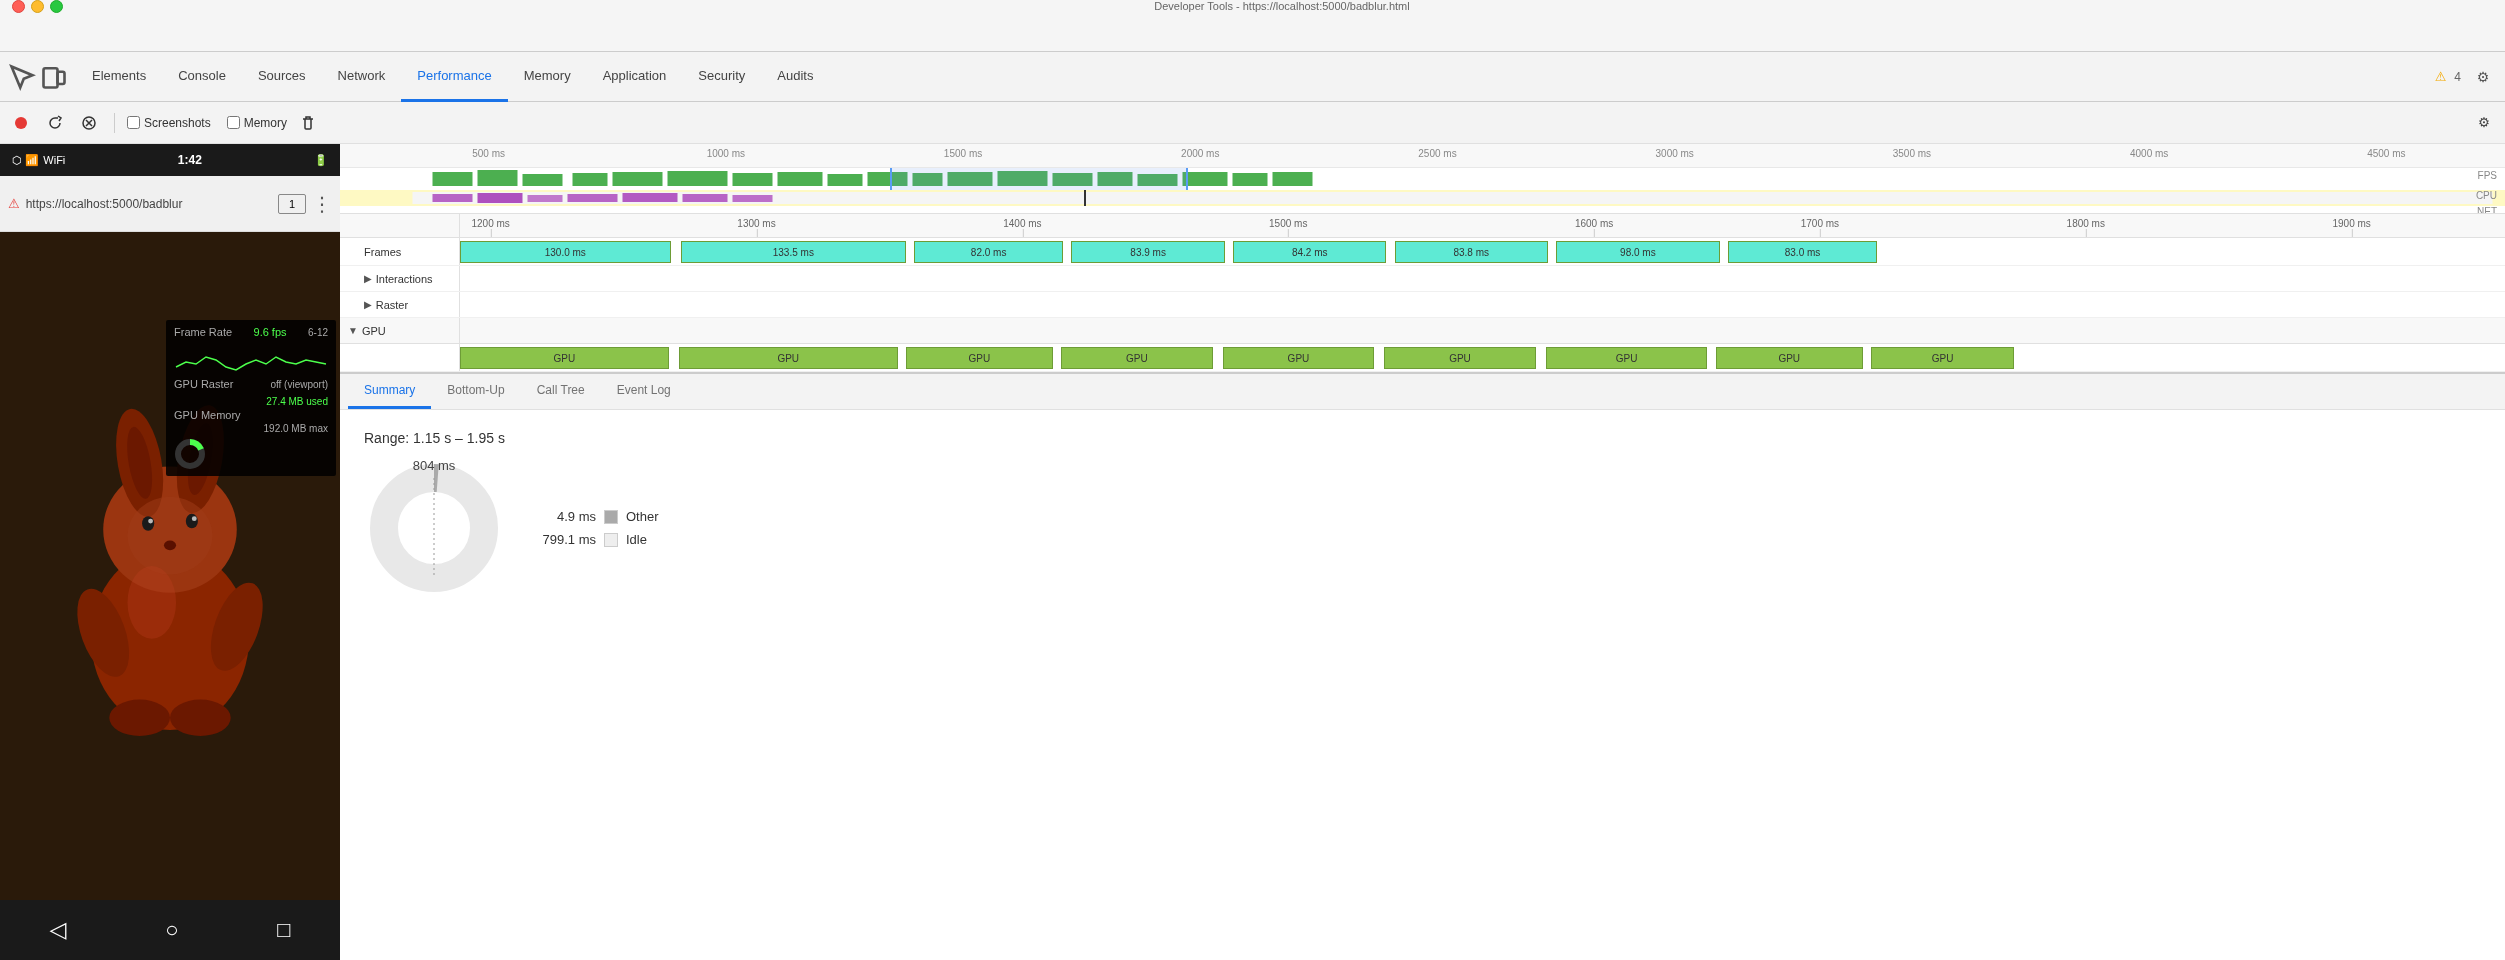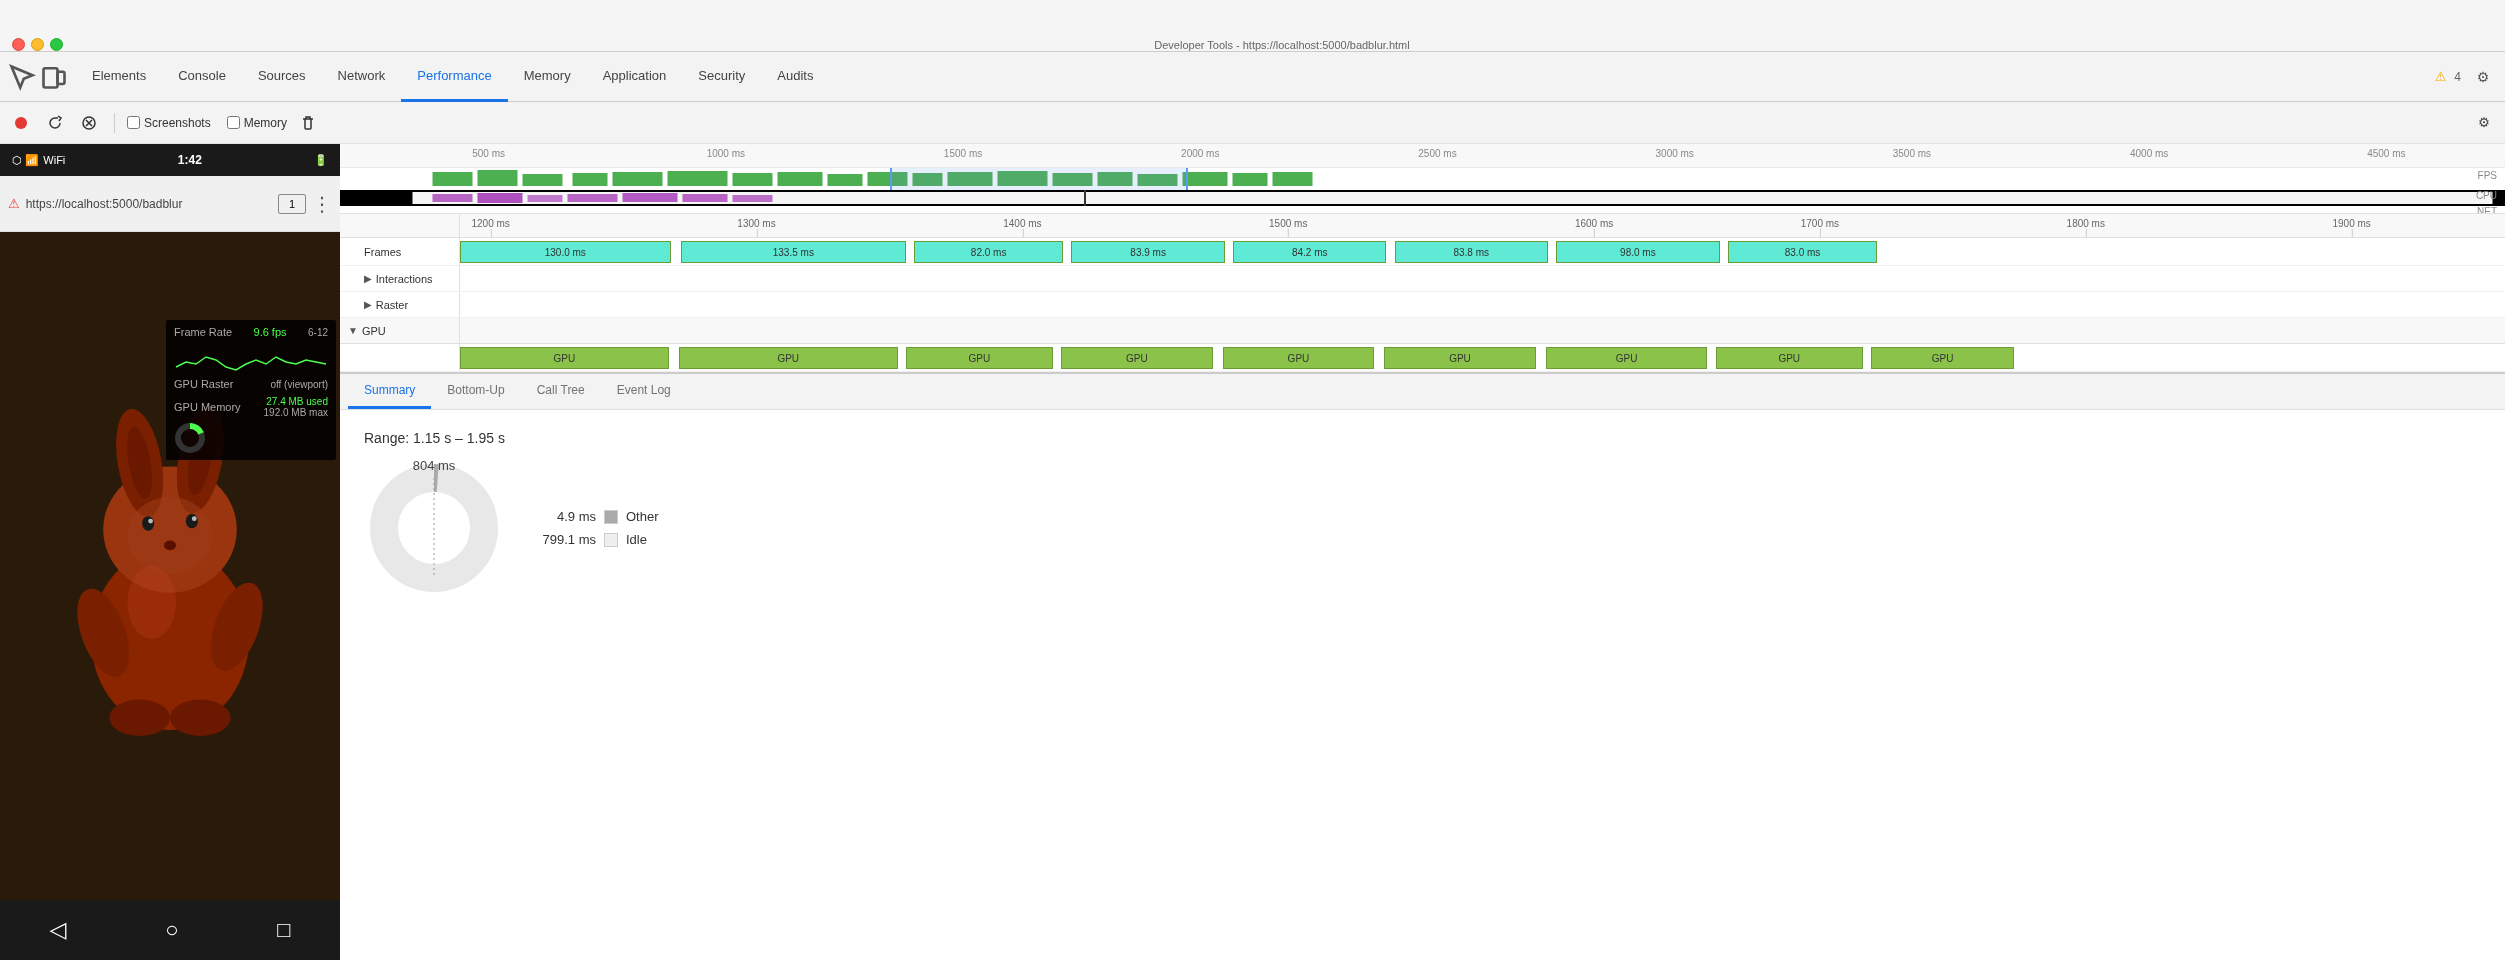--- a/index.html
+++ b/index.html
@@ -1,21 +1,21 @@
 <!DOCTYPE html>
 <html><head>
   <meta charset="utf-8">
   <style>
     * { margin: 0; padding: 0; box-sizing: border-box; }
     body { font-family: -apple-system, 'Helvetica Neue', Arial, sans-serif; font-size: 12px; background: #fff; width: 2505px; height: 960px; overflow: hidden; display: flex; flex-direction: column; }
 
     
     .browser-bar {
       display: flex;
-      align-items: flex-end;
+      align-items: flex-start;
       height: 52px;
       background: #f5f5f5;
       border-bottom: 1px solid #ccc;
       padding: 0 12px;
       gap: 8px;
       flex-shrink: 0;
     }
     .traffic-lights { display: flex; gap: 6px; align-items: center; }
     .tl { width: 13px; height: 13px; border-radius: 50%; }
     .tl-red { background: #ff5f57; border: 1px solid #e0443e; }
@@ -151,21 +151,21 @@
       font-size: 11px;
       width: 170px;
       border-radius: 2px;
     }
     .stat-row { display: flex; align-items: center; justify-content: space-between; margin-bottom: 4px; }
     .stat-label { color: #aaa; font-size: 11px; }
     .stat-value { color: #4cff4c; font-size: 11px; }
     .stat-range { color: #aaa; font-size: 10px; }
     .gpu-mem-values { display: flex; flex-direction: column; align-items: flex-end; }
     .gpu-mem-used { color: #4cff4c; font-size: 10px; }
-    .gpu-mem-max { color: #aaa; font-size: 10px; }
+    .gpu-mem-max { color: #aaa; font-size: 10px; margin-top: 16px; }
 
     
     .perf-panel {
       flex: 1;
       display: flex;
       flex-direction: column;
       overflow: hidden;
       background: #fff;
     }
 
@@ -187,21 +187,21 @@
       border-bottom: 1px solid #e8e8e8;
     }
     .ov-tick {
       font-size: 10px;
       color: #888;
       flex: 1;
       text-align: center;
     }
     .ov-fps-row { height: 18px; background: #fff; position: relative; padding-left: 30px; }
     .ov-fps-label { position: absolute; right: 8px; top: 2px; font-size: 10px; color: #888; }
-    .ov-cpu-row { height: 12px; background: #000000; position: relative; padding-left: 30px; }
+    .ov-cpu-row { height: 12px; background: #fef9c3; position: relative; padding-left: 30px; }
     .ov-cpu-label { position: absolute; right: 8px; top: 0; font-size: 10px; color: #888; }
     .ov-net-row { height: 12px; background: #fff; position: relative; padding-left: 30px; }
     .ov-net-label { position: absolute; right: 8px; top: 0; font-size: 10px; color: #888; }
     .ov-selection {
       position: absolute;
       top: 0; bottom: 0;
       background: rgba(100,149,237,0.15);
       border-left: 2px solid #5a9cf5;
       border-right: 2px solid #5a9cf5;
       pointer-events: none;

